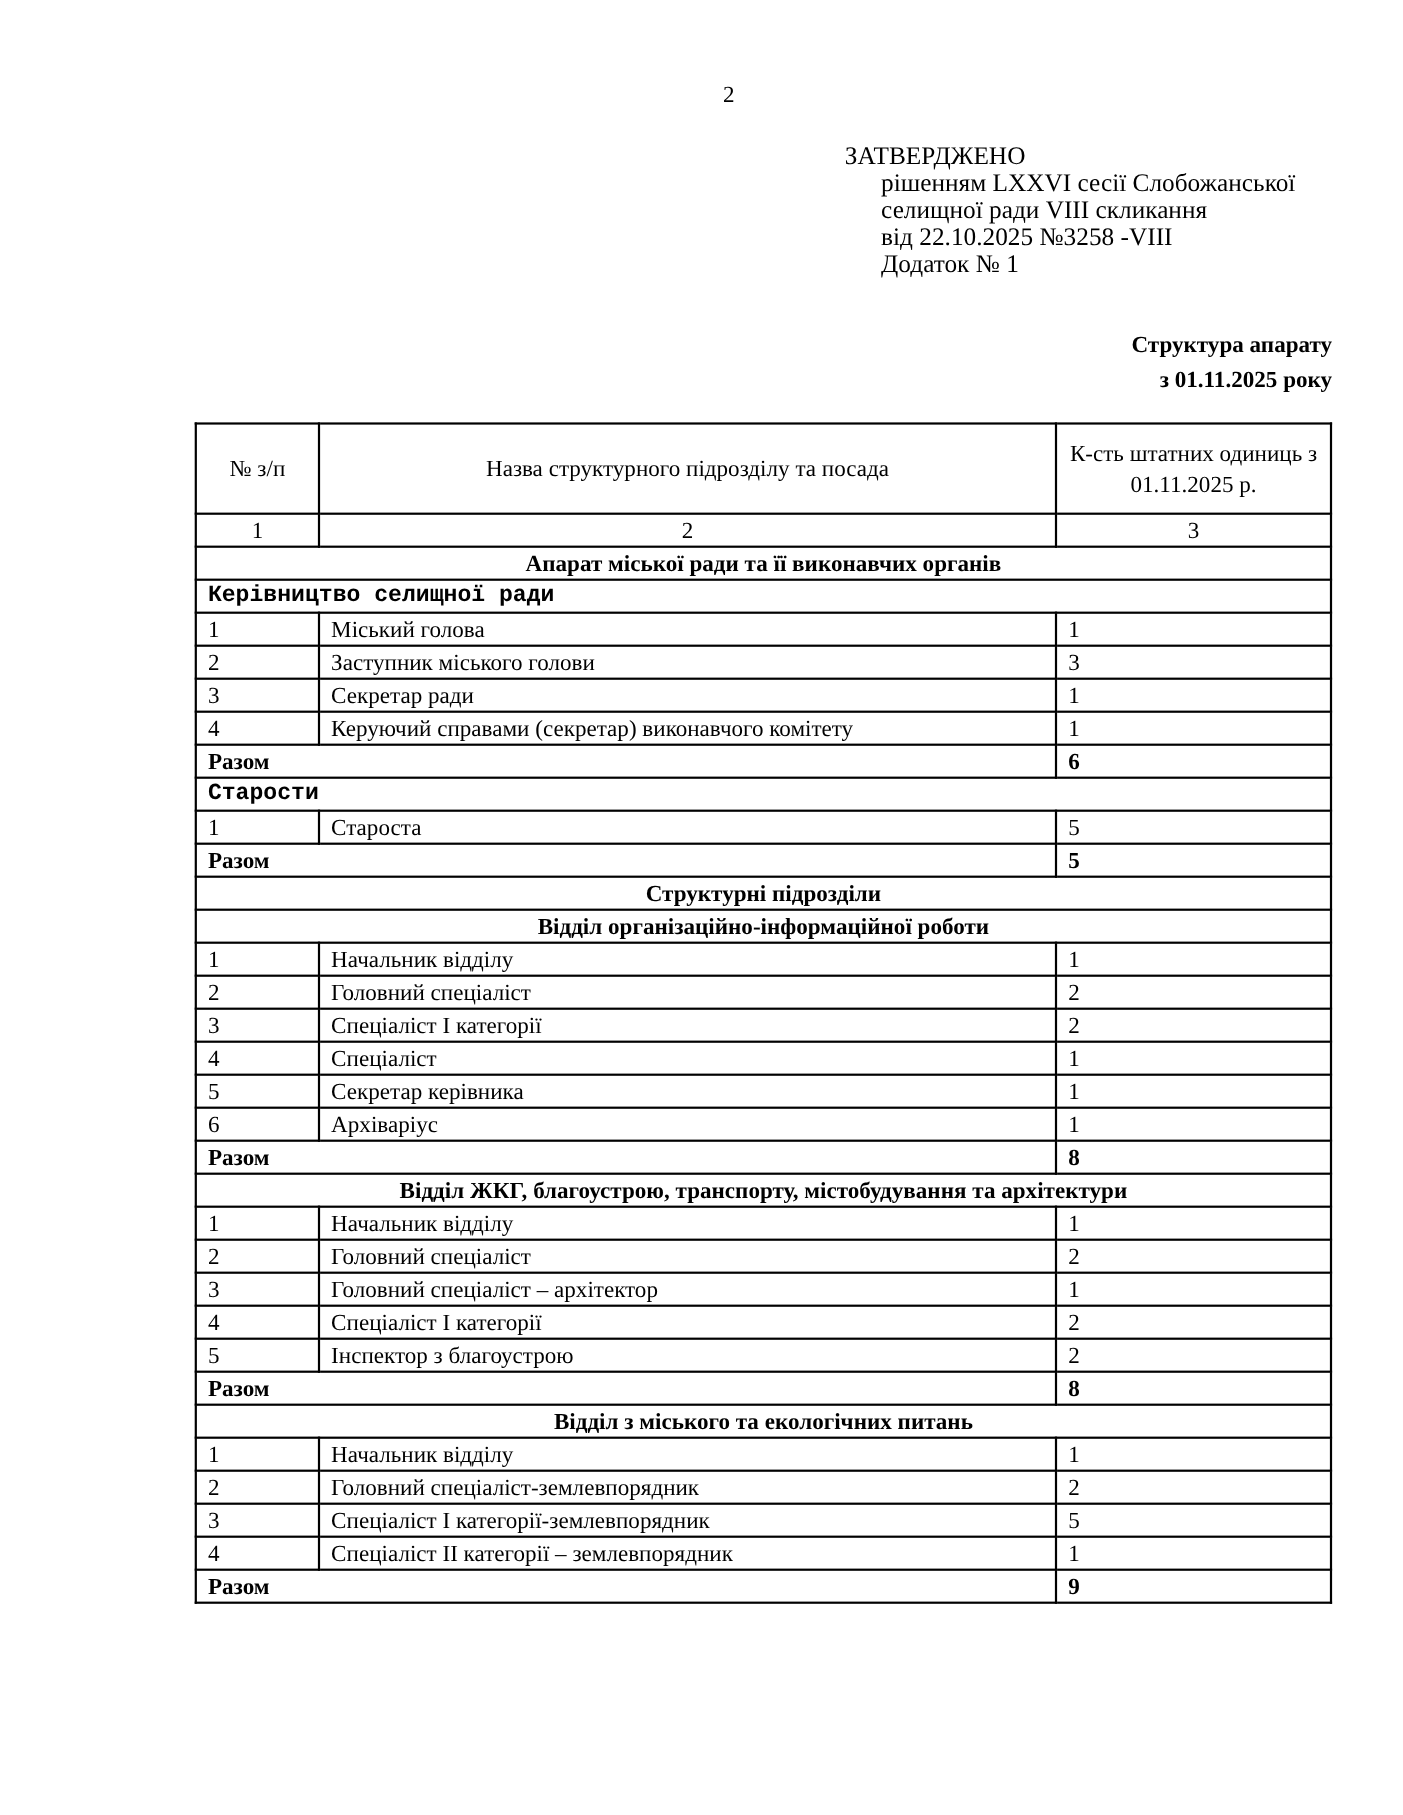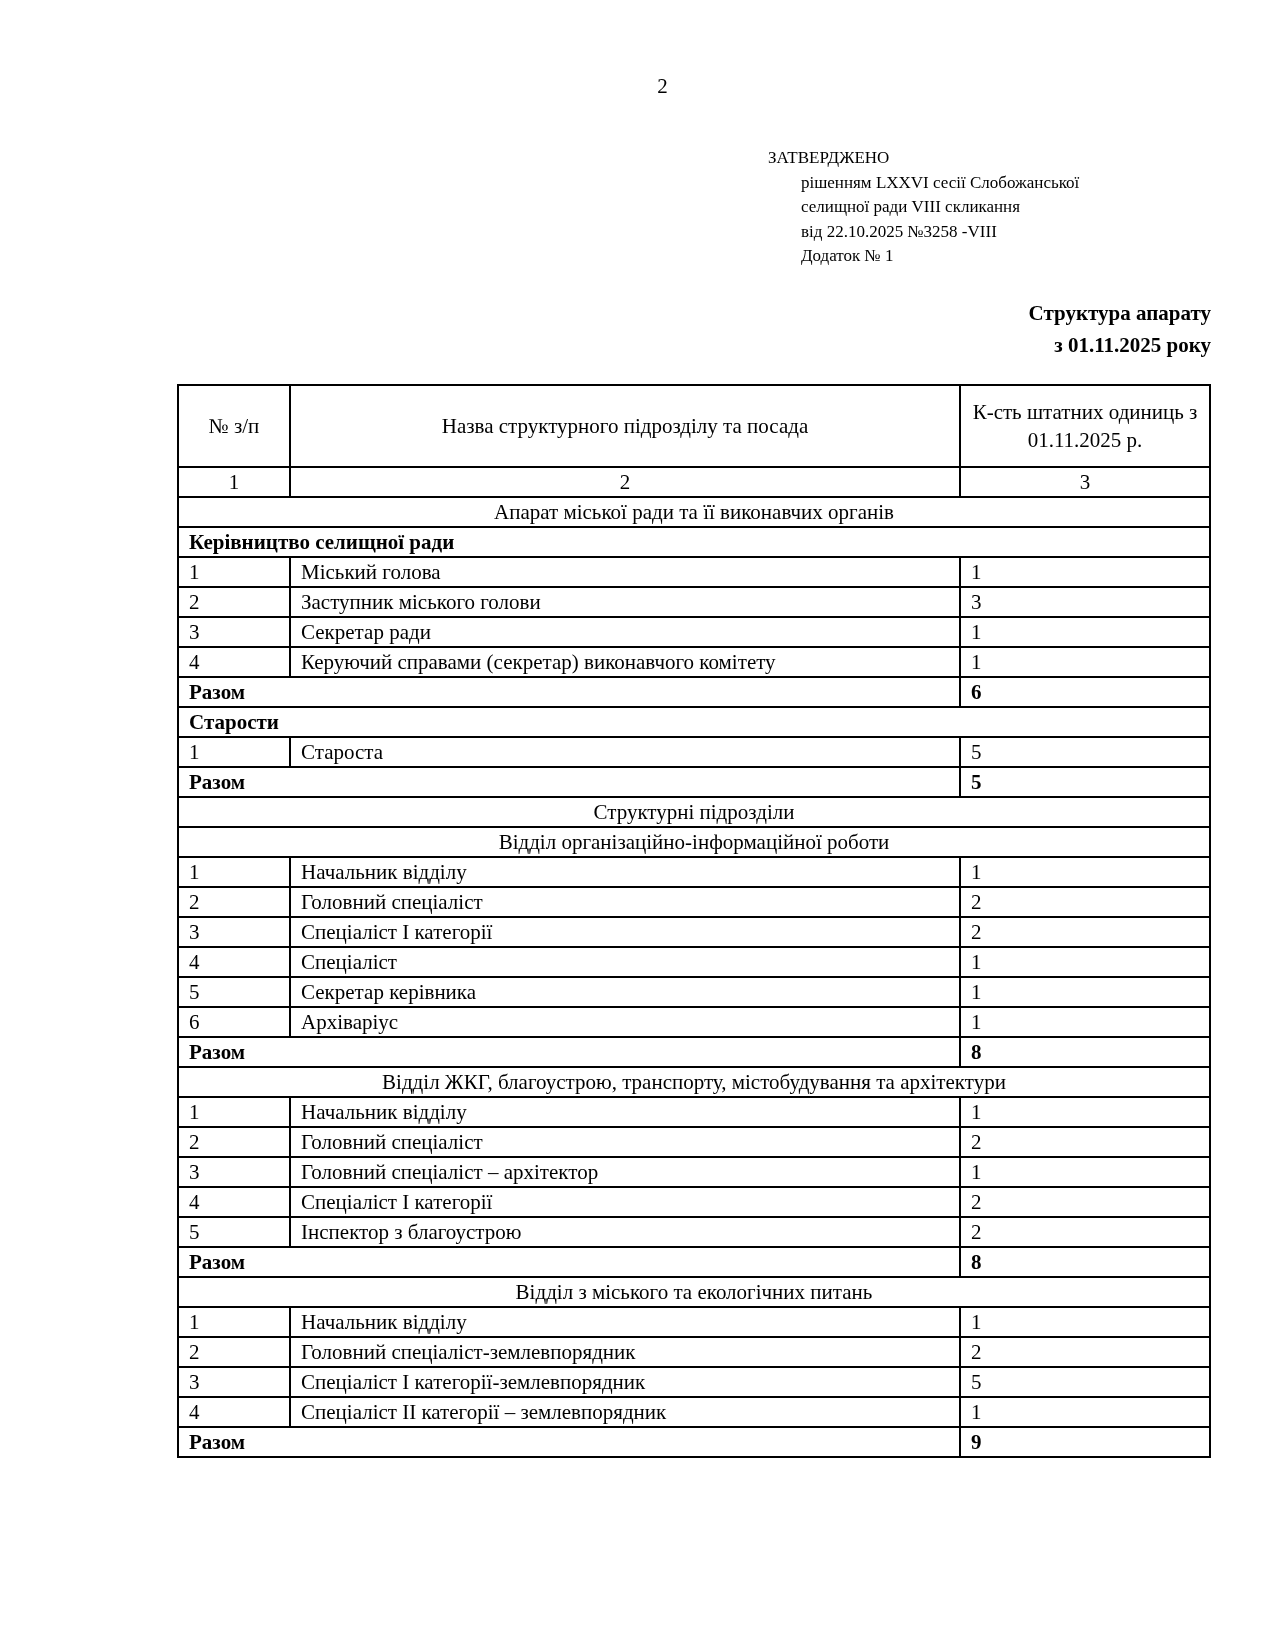--- a/index.html
+++ b/index.html
@@ -1,33 +1,33 @@
 <!DOCTYPE html>
 <html><head>
 <meta charset="utf-8">
 <style>
   html, body { margin: 0; padding: 0; background: #ffffff; }
   body { width: 1275px; height: 1650px; position: relative; overflow: hidden;
          font-family: "Liberation Serif", "DejaVu Serif", serif; color: #000; }
   .page-number { position: absolute; top: 74px; left: 0; width: 1325px; text-align: center; font-size: 21px; }
-  .approval { position: absolute; top: 146px; left: 768px; font-size: 17px; line-height: 24.5px; }
+  .approval { position: absolute; top: 130px; left: 768px; font-size: 23px; line-height: 24.5px; }
   .approval div { white-space: nowrap; }
   .approval .ind { padding-left: 6px; margin-left: 27px; }
   .title { position: absolute; top: 297px; left: 177px; width: 1034px; text-align: right;
            font-weight: bold; font-size: 21px; line-height: 32px; }
   table.staff { position: absolute; top: 384px; left: 177px; width: 1034px;
                 border-collapse: collapse; table-layout: fixed; font-size: 21px; }
   table.staff td, table.staff th { border: 2px solid #000; padding: 0 10px; height: 28px; line-height: 28px; }
   table.staff th { font-weight: normal; text-align: center; height: 80px; line-height: 28px; }
   .c1 { width: 108px; }
   .c2 { width: 646px; }
   .c3 { width: 241px; }
   .num-row td { text-align: center; }
-  .section td { text-align: center; font-weight: normal; }
-  .group td { font-weight: bold; text-align: left; }
+  .section td { text-align: center; font-weight: bold; }
+  .group td { font-weight: bold; text-align: left; font-family: Liberation Mono, monospace; }
   .total td { font-weight: bold; }
 </style>
 </head>
 <body>
 
 <div class="page-number">2</div>
 
 <div class="approval">
   <div>ЗАТВЕРДЖЕНО</div>
   <div class="ind">рішенням LXXVI сесії Слобожанської</div>

